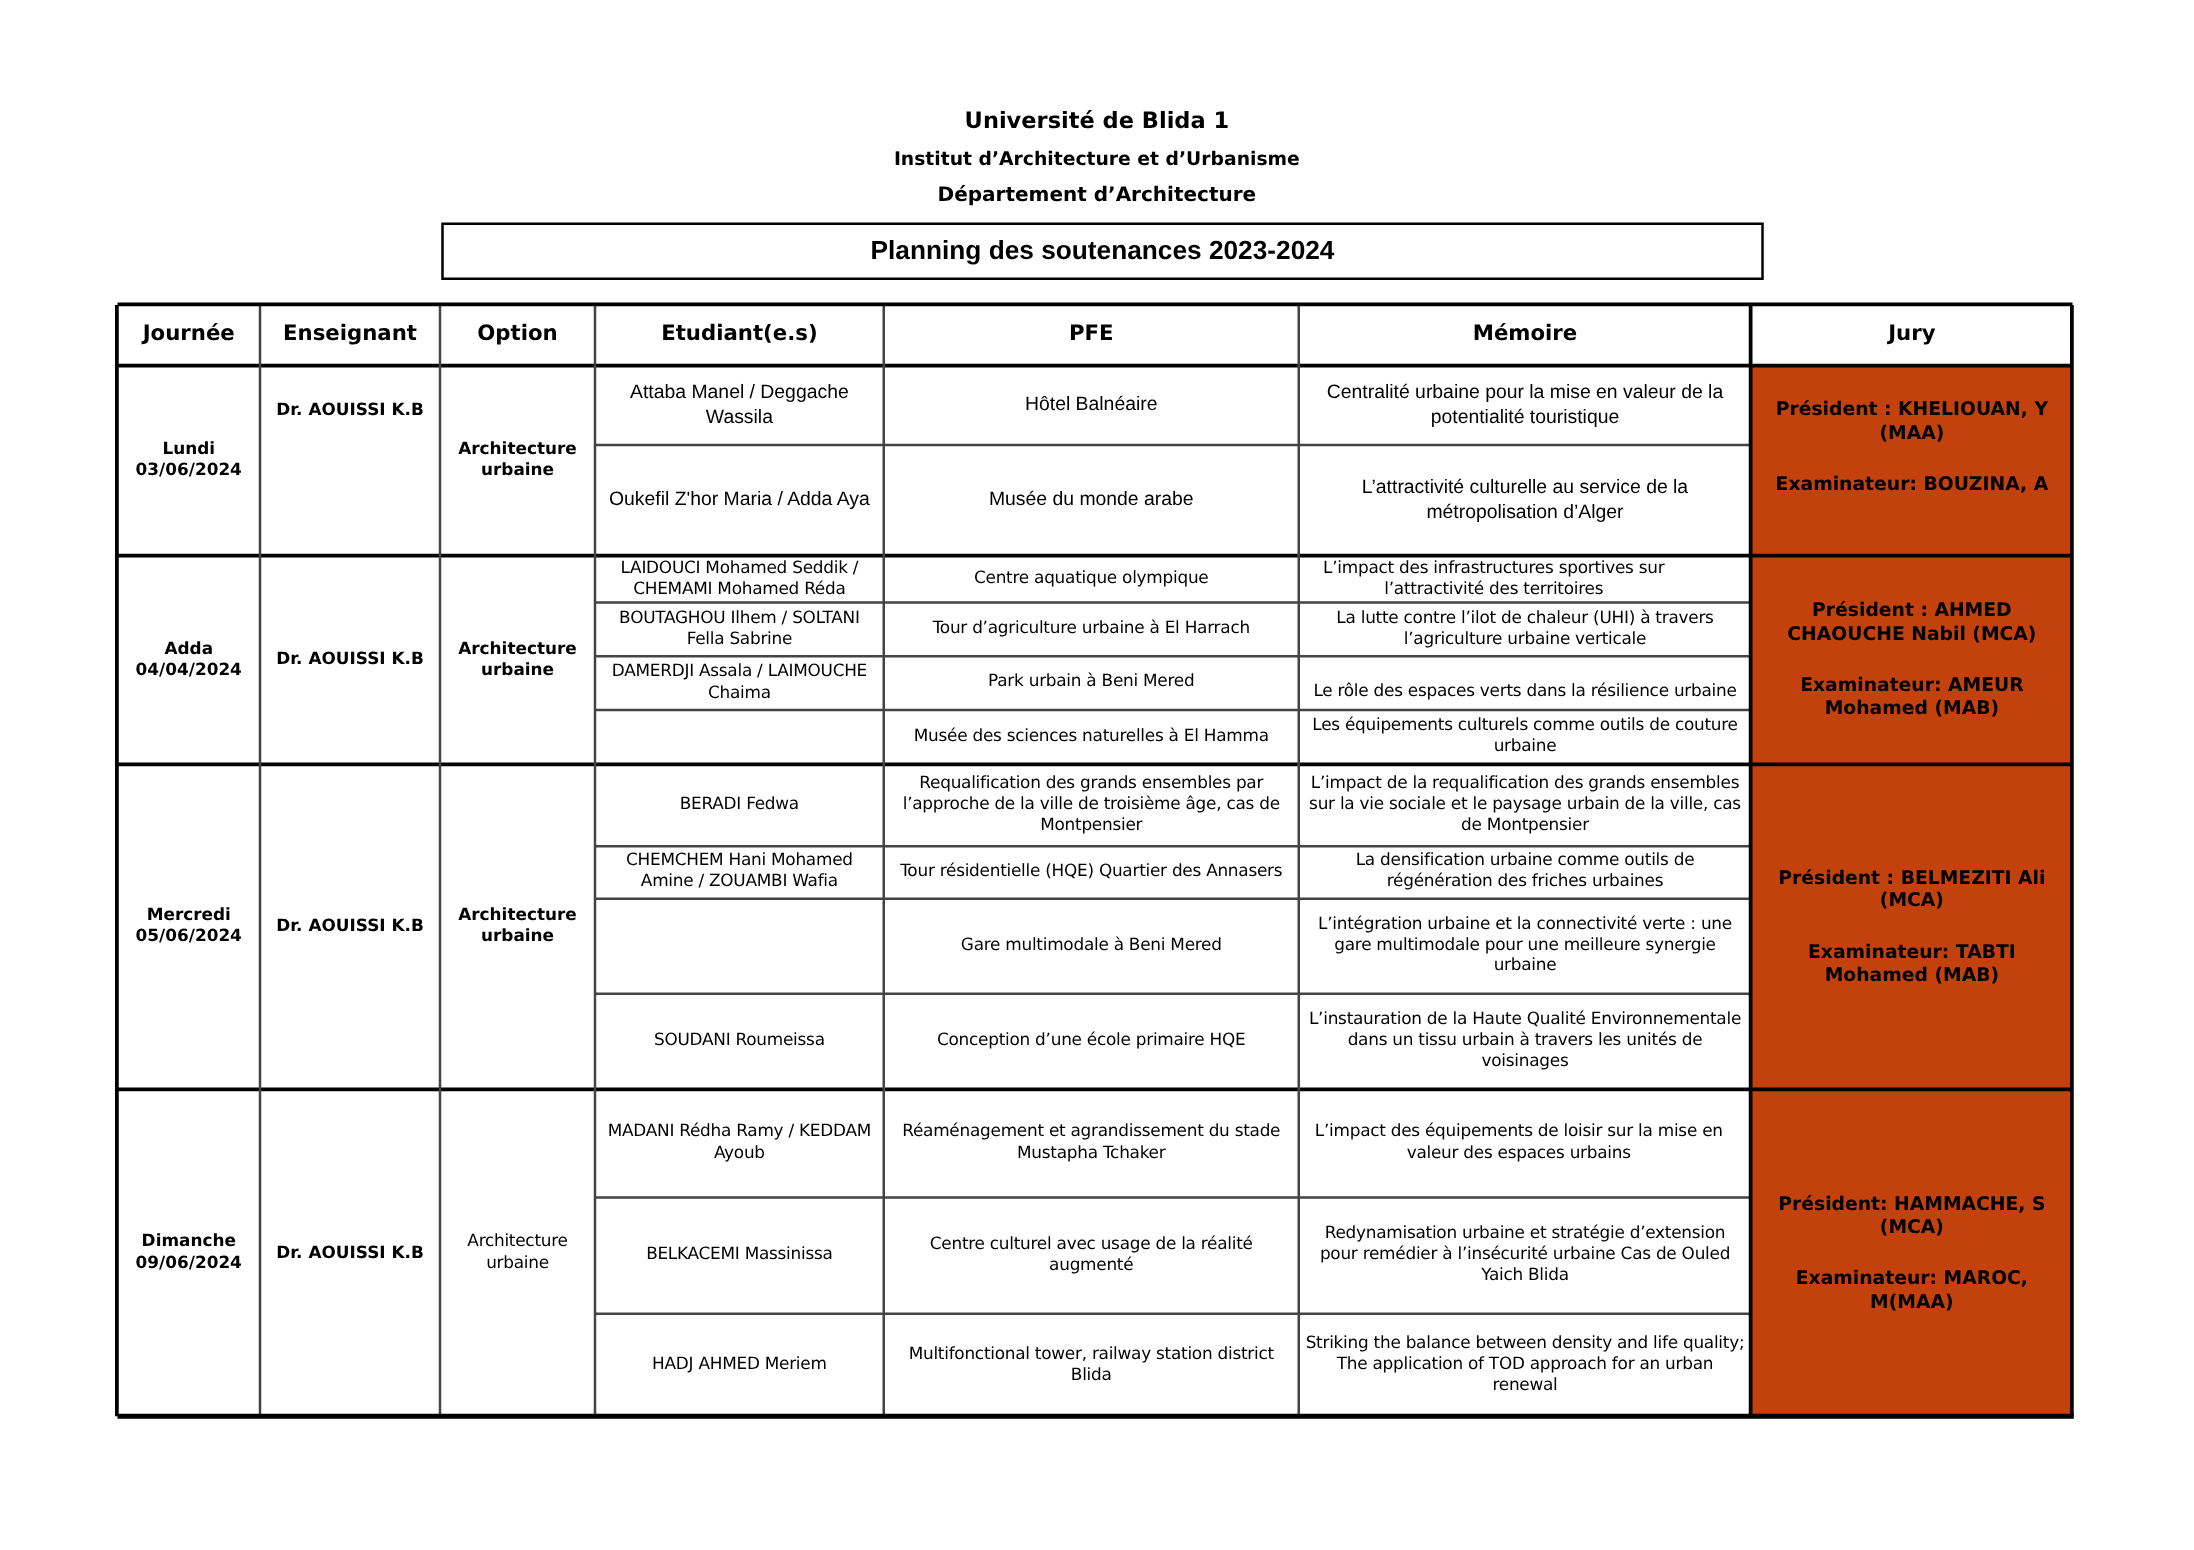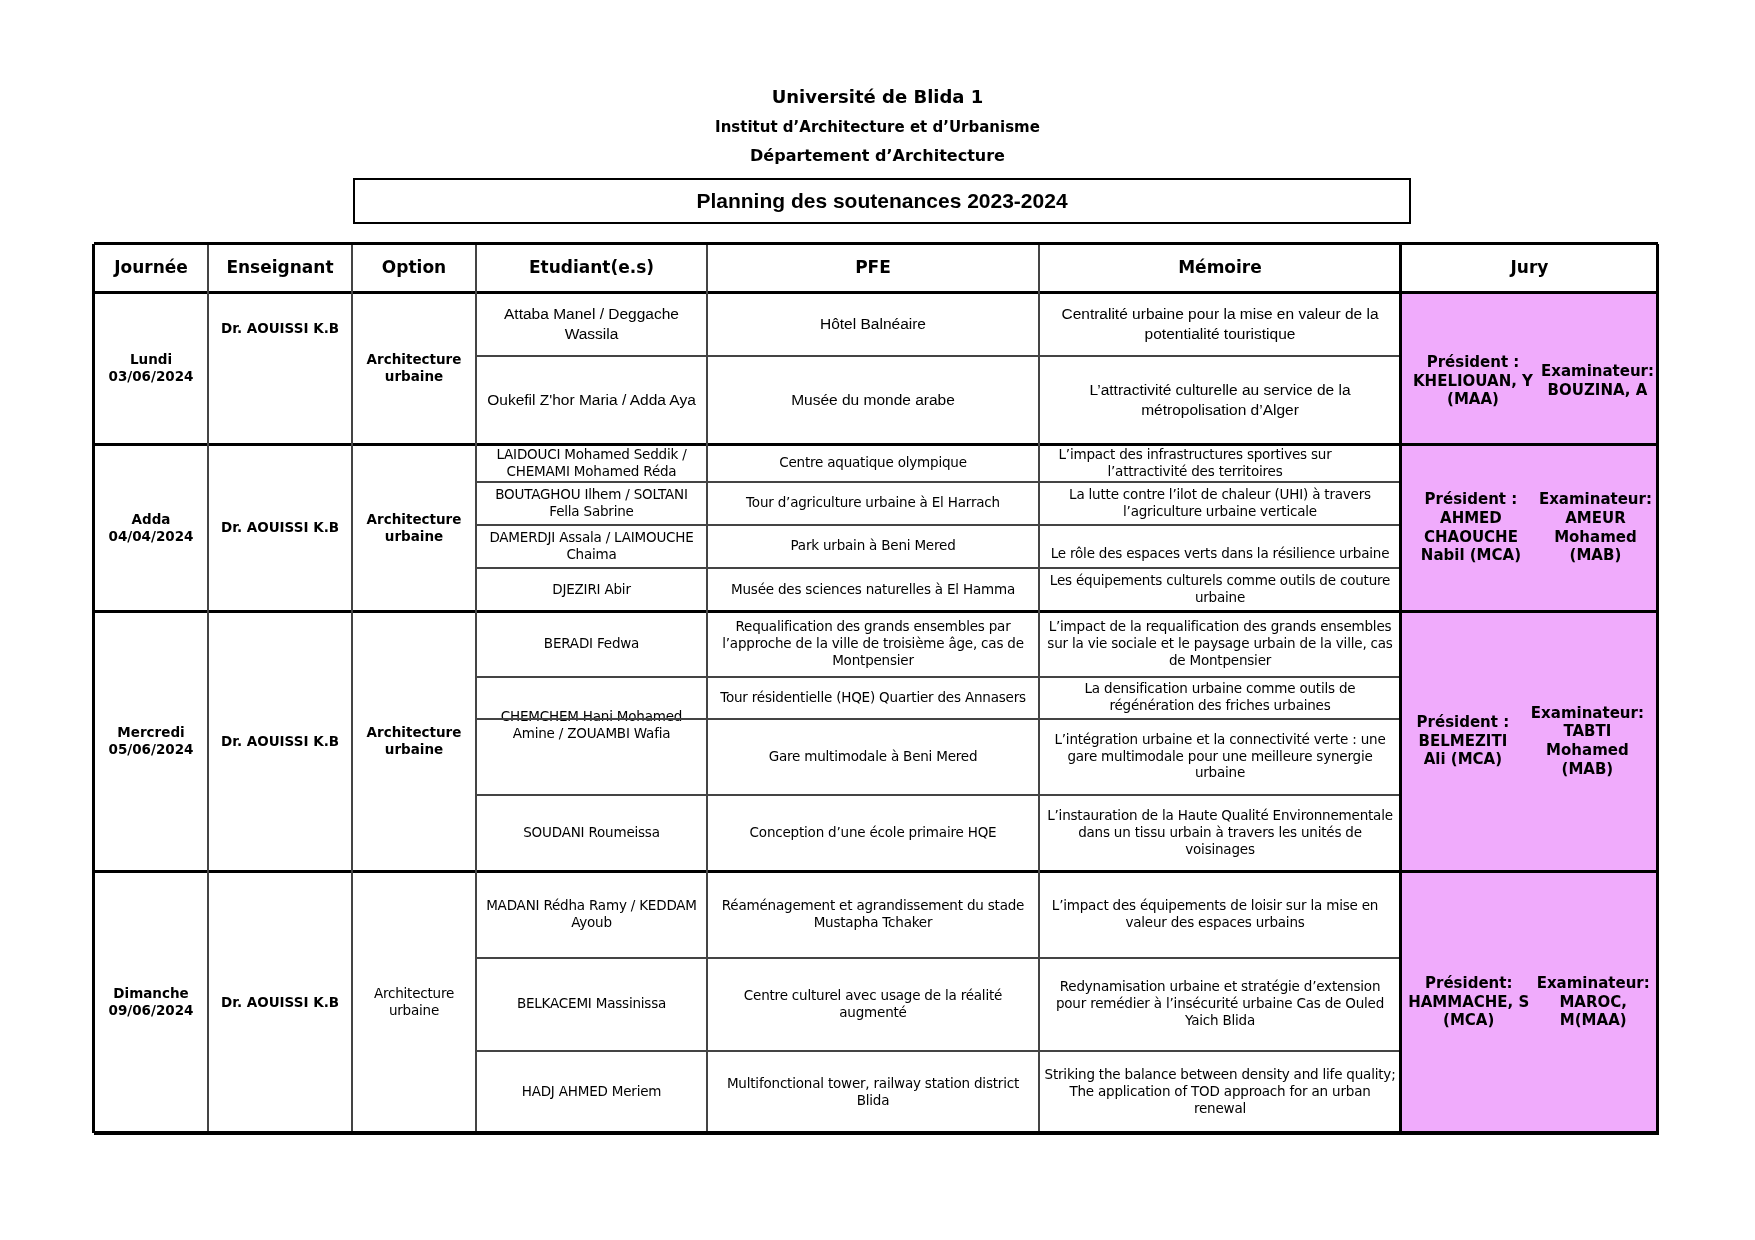--- a/index.html
+++ b/index.html
@@ -14,21 +14,21 @@
               border:2px solid #000; box-sizing:border-box; display:flex;
               align-items:center; justify-content:center;
               font-family:"Liberation Sans", sans-serif; font-weight:bold; font-size:21px; }
   #grid { position:absolute; left:94px; top:244px; width:1564px; height:889px; }
   .cell { position:absolute; box-sizing:border-box; display:flex; align-items:center;
           justify-content:center; text-align:center; padding:0 4px; line-height:1.25; }
   .th { font-family:"DejaVu Sans", sans-serif; font-weight:bold; font-size:17px; }
   .c-bold { font-family:"DejaVu Sans", sans-serif; font-weight:bold; font-size:13.5px; }
   .c-norm { font-family:"DejaVu Sans", sans-serif; font-size:13.5px; letter-spacing:-0.2px; }
   .c-arial { font-family:"Liberation Sans", sans-serif; font-size:15.5px; }
-  .jury { background:#f0abfc; flex-direction:row; font-family:"DejaVu Sans", sans-serif;
+  .jury { background:#c2410c; flex-direction:column; font-family:"DejaVu Sans", sans-serif;
           font-weight:bold; font-size:15px; }
   .jury span { display:block; }
   .jury .gap { height:22px; }
   .line { position:absolute; background:#000; }
   .thin { background:#444; }
 </style>
 </head>
 <body>
 
 <div id="uni" class="hdr">Université de Blida 1</div>
@@ -73,40 +73,39 @@
     <div class="cell c-norm" style="left: 613px; top: 200px; width: 332px; height: 37px;">Centre aquatique olympique</div>
     <div class="cell c-norm" style="left: 945px; top: 200px; width: 312px; height: 37px;">L’impact des infrastructures sportives sur l’attractivité des territoires</div>
     <div class="cell c-norm" style="left: 382px; top: 237px; width: 231px; height: 43px;">BOUTAGHOU Ilhem / SOLTANI Fella Sabrine</div>
     <div class="cell c-norm" style="left: 613px; top: 237px; width: 332px; height: 43px;">Tour d’agriculture urbaine à El Harrach</div>
     <div class="cell c-norm" style="left: 945px; top: 237px; width: 362px; height: 43px;">La lutte contre l’ilot de chaleur (UHI) à travers l’agriculture urbaine verticale</div>
     <div class="line thin" style="left: 382px; top: 237px; width: 925px; height: 1.5px;"></div>
     <div class="cell c-norm" style="left: 382px; top: 280px; width: 231px; height: 43px;">DAMERDJI Assala / LAIMOUCHE Chaima</div>
     <div class="cell c-norm" style="left: 613px; top: 280px; width: 332px; height: 43px;">Park urbain à Beni Mered</div>
     <div class="cell c-norm" style="left: 945px; top: 280px; width: 362px; height: 58px;">Le rôle des espaces verts dans la résilience urbaine</div>
     <div class="line thin" style="left: 382px; top: 280px; width: 925px; height: 1.5px;"></div>
-    <div class="cell c-norm" style="left: 382px; top: 323px; width: 231px; height: 44px;">DJEZIRI Abir</div>
     <div class="cell c-norm" style="left: 613px; top: 323px; width: 332px; height: 44px;">Musée des sciences naturelles à El Hamma</div>
     <div class="cell c-norm" style="left: 945px; top: 323px; width: 362px; height: 44px;">Les équipements culturels comme outils de couture urbaine</div>
     <div class="line thin" style="left: 382px; top: 323px; width: 925px; height: 1.5px;"></div>
     <div class="cell jury" style="left: 1307px; top: 200px; width: 257px; height: 167px;">
       <span>Président : AHMED CHAOUCHE Nabil (MCA)</span>
       <span class="gap"></span>
       <span>Examinateur: AMEUR Mohamed (MAB)</span>
     </div>
     <div class="line" style="left: 0px; top: 199px; width: 1564px; height: 3px;"></div>
     <div class="cell c-bold" style="left: 0px; top: 367px; width: 114px; height: 260px; flex-direction: column;">
       <span>Mercredi</span>
       <span>05/06/2024</span>
     </div>
     <div class="cell c-bold" style="left: 114px; top: 367px; width: 144px; height: 260px;">Dr. AOUISSI K.B</div>
     <div class="cell c-bold" style="left: 258px; top: 367px; width: 124px; height: 260px; padding: 0px 22px;">Architecture urbaine</div>
     <div class="cell c-norm" style="left: 382px; top: 367px; width: 231px; height: 65px;">BERADI Fedwa</div>
     <div class="cell c-norm" style="left: 613px; top: 367px; width: 332px; height: 65px;">Requalification des grands ensembles par l’approche de la ville de troisième âge, cas de Montpensier</div>
     <div class="cell c-norm" style="left: 945px; top: 367px; width: 362px; height: 65px;">L’impact de la requalification des grands ensembles sur la vie sociale et le paysage urbain de la ville, cas de Montpensier</div>
-    <div class="cell c-norm" style="left: 382px; top: 432px; width: 231px; height: 42px; margin-top: 28px;">CHEMCHEM Hani Mohamed Amine / ZOUAMBI Wafia</div>
+    <div class="cell c-norm" style="left: 382px; top: 432px; width: 231px; height: 42px;">CHEMCHEM Hani Mohamed Amine / ZOUAMBI Wafia</div>
     <div class="cell c-norm" style="left: 613px; top: 432px; width: 332px; height: 42px;">Tour résidentielle (HQE) Quartier des Annasers</div>
     <div class="cell c-norm" style="left: 945px; top: 432px; width: 362px; height: 42px;">La densification urbaine comme outils de régénération des friches urbaines</div>
     <div class="line thin" style="left: 382px; top: 432px; width: 925px; height: 1.5px;"></div>
     <div class="cell c-norm" style="left: 613px; top: 474px; width: 332px; height: 76px;">Gare multimodale à Beni Mered</div>
     <div class="cell c-norm" style="left: 945px; top: 474px; width: 362px; height: 76px;">L’intégration urbaine et la connectivité verte : une gare multimodale pour une meilleure synergie urbaine</div>
     <div class="line thin" style="left: 382px; top: 474px; width: 925px; height: 1.5px;"></div>
     <div class="cell c-norm" style="left: 382px; top: 550px; width: 231px; height: 77px;">SOUDANI Roumeissa</div>
     <div class="cell c-norm" style="left: 613px; top: 550px; width: 332px; height: 77px;">Conception d’une école primaire HQE</div>
     <div class="cell c-norm" style="left: 945px; top: 550px; width: 362px; height: 77px;">L’instauration de la Haute Qualité Environnementale dans un tissu urbain à travers les unités de voisinages</div>
     <div class="line thin" style="left: 382px; top: 550px; width: 925px; height: 1.5px;"></div>

